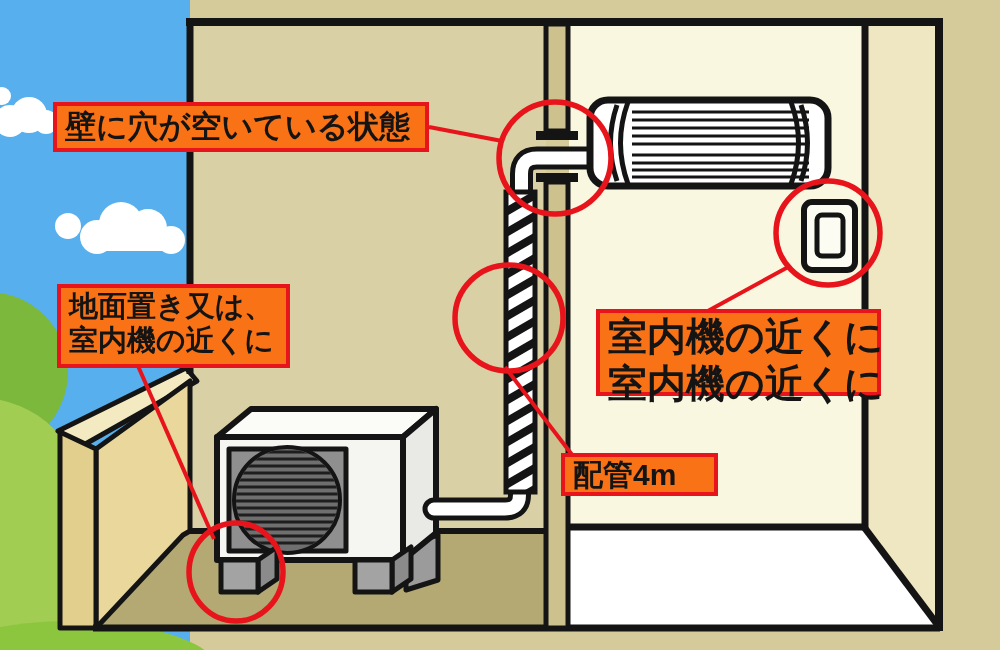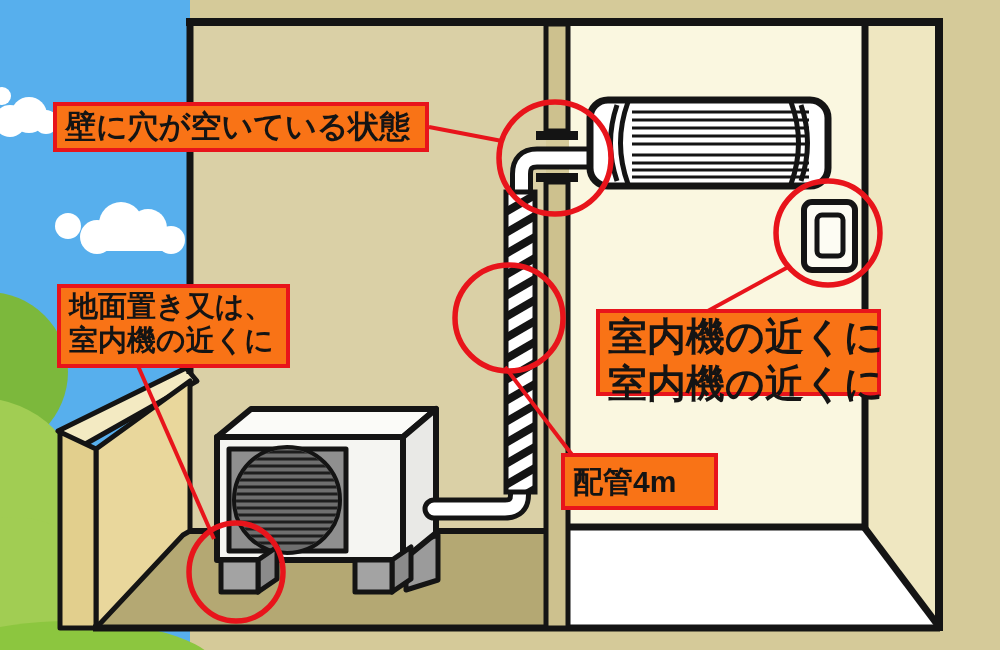--- a/index.html
+++ b/index.html
@@ -12,21 +12,21 @@
     position:absolute;box-sizing:border-box;
     background:#f97316;border:4px solid #e8141b;color:#141414;
     font-weight:bold;white-space:nowrap;z-index:5;
     display:flex;flex-direction:column;justify-content:flex-start;
     padding:1px 8px;line-height:1.18;
   }
   .callout.single{flex-direction:row;align-items:center;}
   #callout-wall-hole{left:53px;top:102px;width:376px;height:50px;font-size:31px;}
   #callout-placement{left:57px;top:284px;width:233px;height:84px;font-size:29px;}
   #callout-outlet{left:596px;top:309px;width:285px;height:87px;font-size:39px;line-height:1.2;}
-  #callout-piping{left:561px;top:453px;width:157px;height:57px;font-size:30px;}
+  #callout-piping{left:561px;top:453px;width:157px;height:43px;font-size:30px;}
 </style>
 </head>
 <body>
 
 <div class="stage">
 
 <svg width="1000" height="650" viewBox="0 0 1000 650">
 
   <defs>
     <clipPath id="fanclip">

